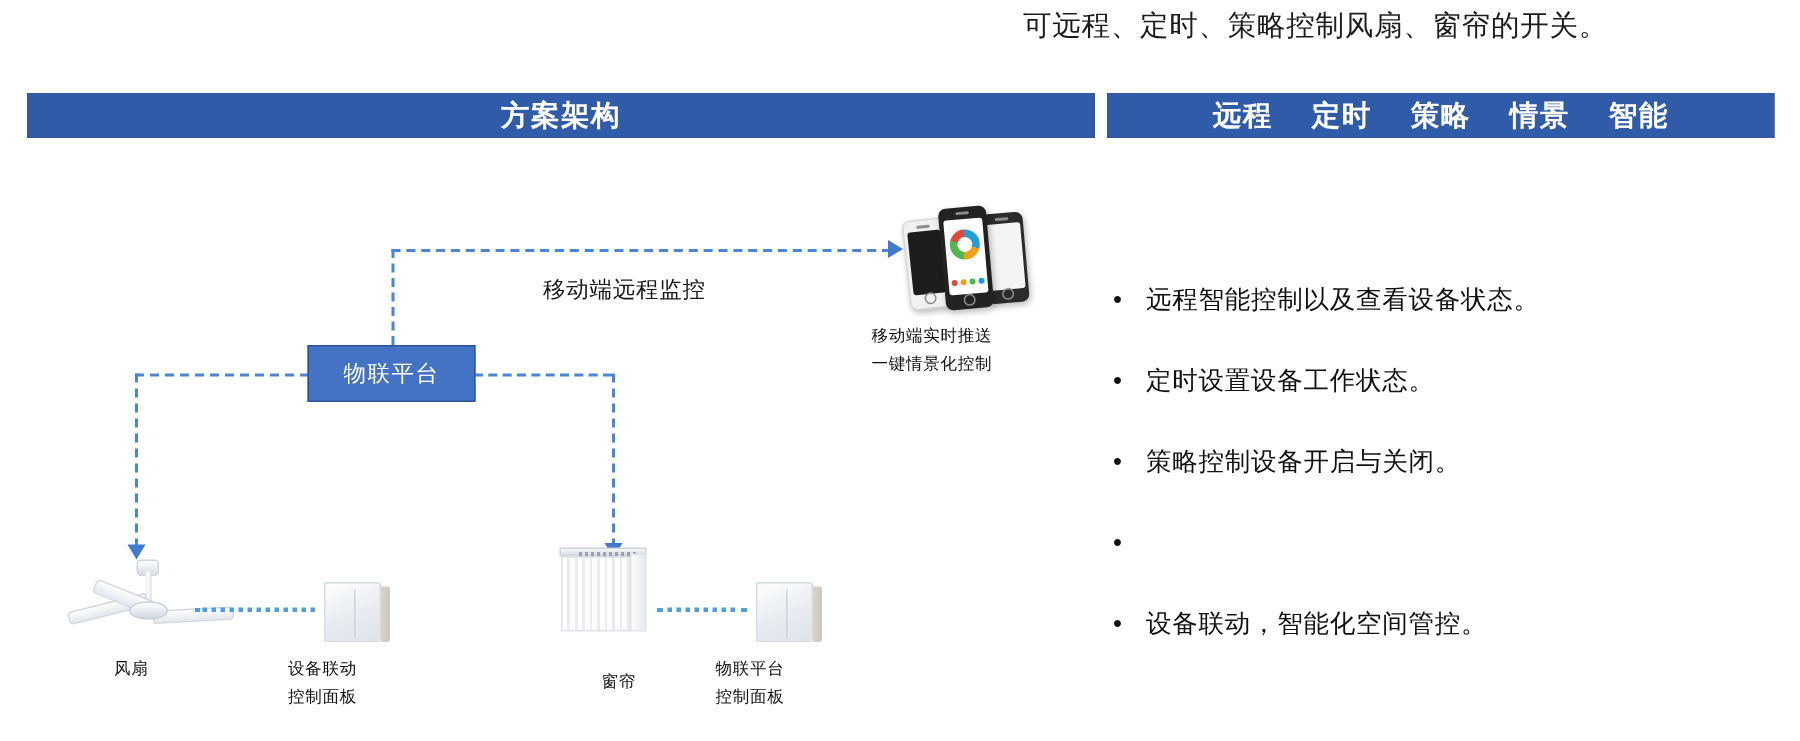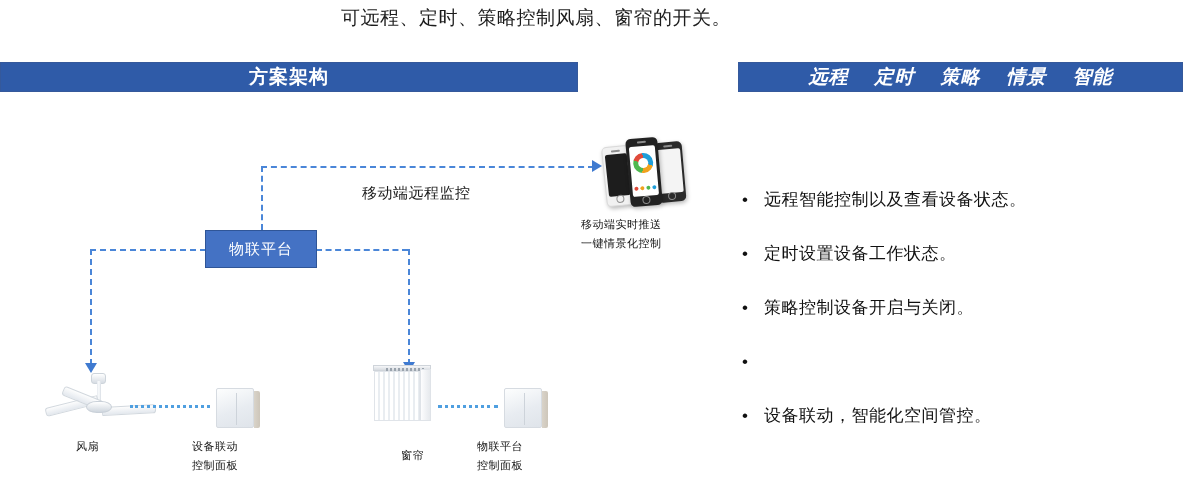--- a/index.html
+++ b/index.html
@@ -15,21 +15,21 @@
     font-family: "Liberation Sans", "DejaVu Sans", sans-serif;
     color: #1a1a1a;
   }
 
   
   #top-caption {
     position: absolute;
     left: 0;
     top: 4px;
     width: 1072px;
-    text-align: center;
+    text-align: right;
     font-size: 19px;
     line-height: 28px;
     letter-spacing: .5px;
     color: #1c1c1c;
   }
 
   
   .bar {
     position: absolute;
     background: #2F5BA8;
@@ -37,35 +37,34 @@
     box-sizing: border-box;
     color: #ffffff;
     font-weight: bold;
     display: flex;
     align-items: center;
     justify-content: center;
     font-size: 19px;
     letter-spacing: 1px;
   }
   #bar-left {
-    left: 0;
+    left: 18px;
     top: 62px;
-    width: 578px;
+    width: 712px;
     height: 30px;
   }
   #bar-right {
     left: 738px;
     top: 62px;
     width: 445px;
     height: 30px;
   }
   #bar-right .bar-words {
     display: flex;
     gap: 26px;
-    font-style: italic;
   }
 
   
   #diagram {
     position: absolute;
     left: 0;
     top: 100px;
     width: 730px;
     height: 394px;
   }

